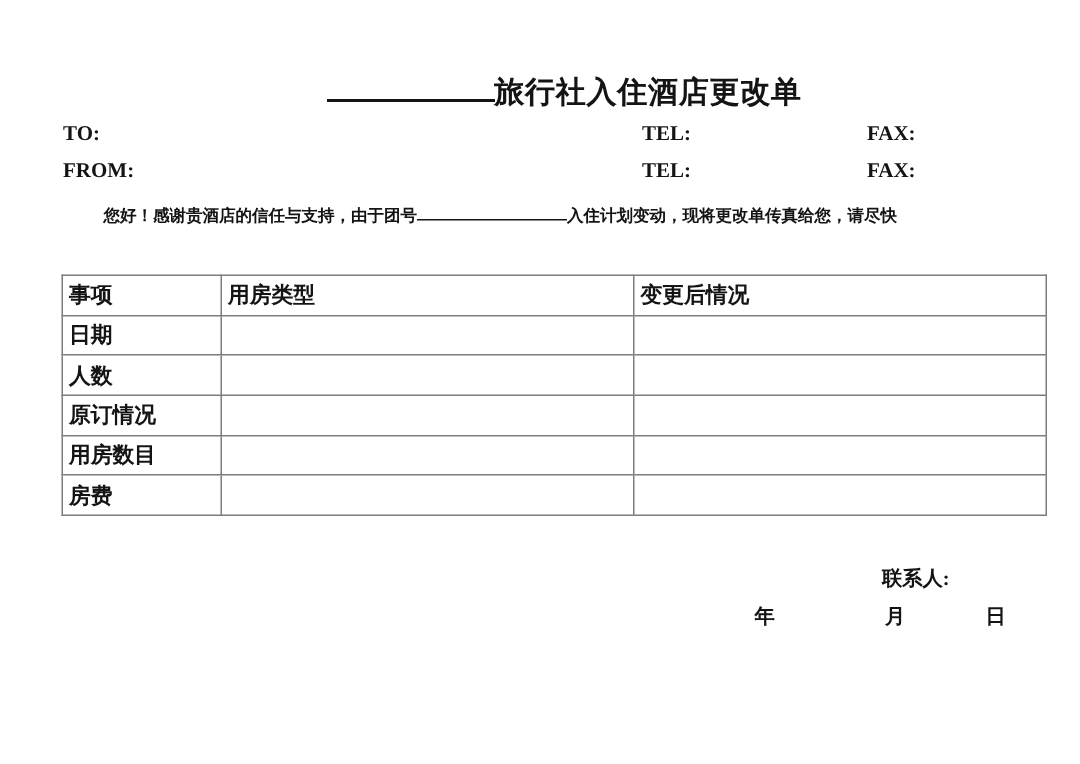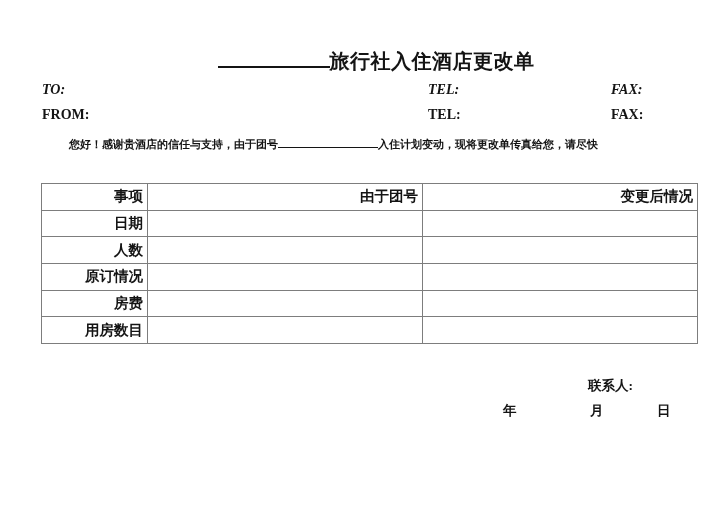--- a/index.html
+++ b/index.html
@@ -39,25 +39,25 @@
     letter-spacing: 0.5px;
   }
 
   
   .label {
     position: absolute;
     font-size: 14px;
     font-weight: bold;
     white-space: nowrap;
   }
-  .row1 { top: 82px; font-style: italic; }
+  .row1 { top: 82px; }
   .row2 { top: 107px; }
   .col-to   { left: 42px; }
   .col-tel  { left: 428px; }
-  .col-fax  { left: 611px; }
+  .col-fax  { left: 578px; }
 
   
   .notice {
     position: absolute;
     left: 42px; top: 131px;
     width: 655px;
     font-size: 11px;
     font-weight: bold;
     line-height: 27px;
     white-space: nowrap;
@@ -74,21 +74,21 @@
   
   .change-table {
     position: absolute;
     left: 41px; top: 183px;
     width: 656px; height: 161px;
     border-collapse: collapse;
     table-layout: fixed;
   }
   .change-table td {
     border: 1px solid #7d7d7d;
-    text-align: right;
+    text-align: left;
     vertical-align: middle;
     font-size: 14.5px;
     font-weight: bold;
     height: 26px;
     padding: 0 4px;
     overflow: hidden;
   }
   .change-table { border: 1.5px solid #6e6e6e; }
   .col-item    { width: 106px; }
   .col-orig    { width: 275px; }
@@ -129,45 +129,45 @@
 
   <table class="change-table">
     <colgroup>
       <col class="col-item">
         <col class="col-orig">
         <col class="col-changed">
     </colgroup>
     <tbody>
       <tr>
         <td>事项</td>
-        <td>由于团号</td>
+        <td>用房类型</td>
         <td>变更后情况</td>
       </tr>
       <tr>
         <td>日期</td>
         <td></td>
         <td></td>
       </tr>
       <tr>
         <td>人数</td>
         <td></td>
         <td></td>
       </tr>
       <tr>
         <td>原订情况</td>
         <td></td>
         <td></td>
       </tr>
       <tr>
-        <td>房费</td>
+        <td>用房数目</td>
         <td></td>
         <td></td>
       </tr>
       <tr>
-        <td>用房数目</td>
+        <td>房费</td>
         <td></td>
         <td></td>
       </tr>
     </tbody>
   </table>
 
   <span class="footer-label f-contact">联系人:</span>
   <span class="footer-label f-year">年</span>
   <span class="footer-label f-month">月</span>
   <span class="footer-label f-day">日</span>

